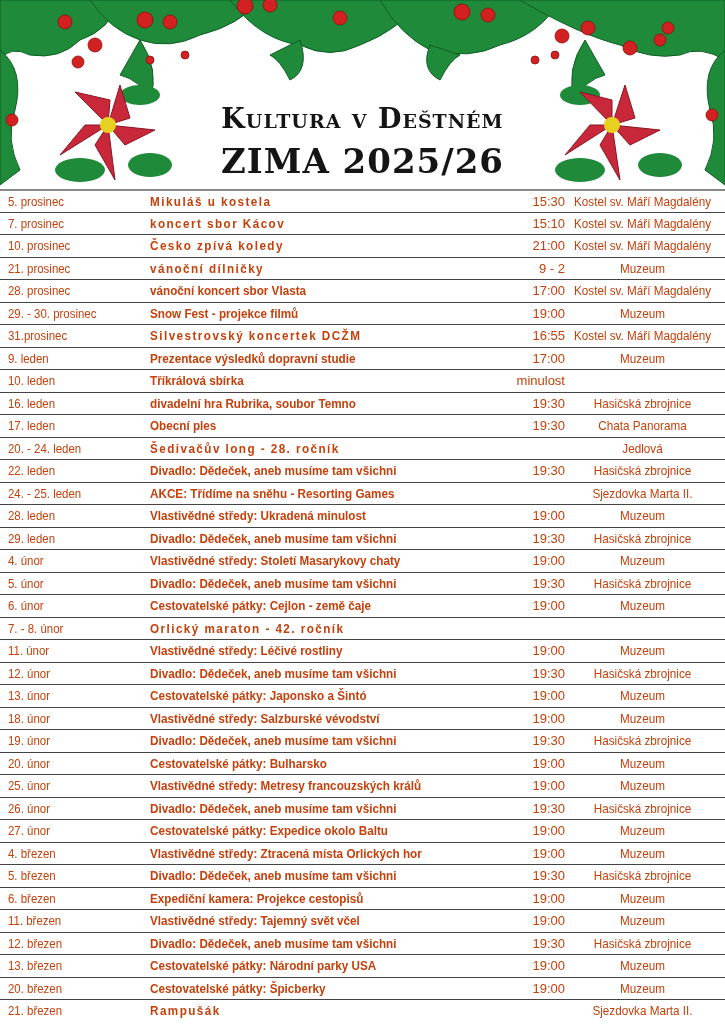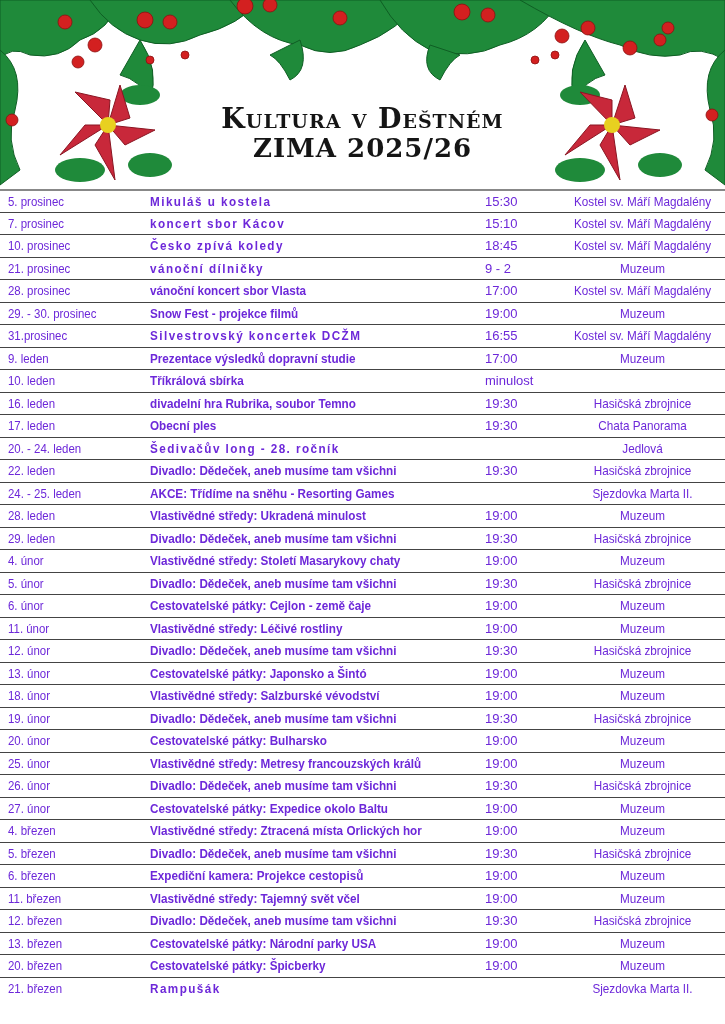--- a/index.html
+++ b/index.html
@@ -1,29 +1,29 @@
 <!DOCTYPE html>
 <html><head>
 <meta charset="utf-8">
 <style>
   html, body { margin:0; padding:0; background:#ffffff; }
   body { width:725px; height:1024px; position:relative; overflow:hidden; font-family:"Liberation Sans", sans-serif; }
   .header { position:absolute; left:0; top:0; width:725px; height:236px; overflow:hidden; }
   .header svg { position:absolute; left:0; top:0; }
   .title { position:absolute; left:150px; width:425px; text-align:center; font-family:"DejaVu Serif", serif; font-weight:bold; color:#151515; letter-spacing:1px; }
   .title.l1 { top:103px; font-size:27px; font-variant:small-caps; }
-  .title.l2 { top:133px; font-size:26px; }
+  .title.l2 { top:141px; font-size:34px; }
   .table { position:absolute; left:0; top:189px; width:725px; }
-  .row { position:relative; height:22.5px; border-top:1.5px solid #444; box-sizing:border-box; font-size:13px; color:#6d28d9; }
+  .row { position:relative; height:22.5px; border-top:1.5px solid #444; box-sizing:border-box; font-size:13px; color:#c2410c; }
   .row:first-child { border-top:2px solid #888; }
   .row span { position:absolute; top:3px; white-space:nowrap; }
   .c-date { left:8px; font-family:"Liberation Sans Narrow","Liberation Sans", sans-serif; transform:scaleX(0.88); transform-origin:left; }
   .c-event { left:150px; font-weight:bold; transform:scaleX(0.9); transform-origin:left; }
   .c-event.spaced { letter-spacing:1.6px; }
-  .c-time { left:485px; width:80px; text-align:left; }
+  .c-time { left:485px; width:80px; text-align:right; }
   .c-place { left:560px; width:165px; text-align:center; transform:scaleX(0.9); transform-origin:center; }
 </style>
 </head>
 <body>
 
 <div class="header">
   <svg width="725" height="189" viewBox="0 0 725 189">
 
     <g fill="#1f8a3a" stroke="#0f5e24" stroke-width="1">
       <path d="M0,0 L120,0 Q110,30 80,40 Q60,60 30,55 Q10,45 0,60 Z"></path>
@@ -108,21 +108,21 @@
     </div>
     <div class="row">
       <span class="c-date">7. prosinec</span>
       <span class="c-event spaced">koncert sbor Kácov</span>
       <span class="c-time">15:10</span>
       <span class="c-place">Kostel sv. Máří Magdalény</span>
     </div>
     <div class="row">
       <span class="c-date">10. prosinec</span>
       <span class="c-event spaced">Česko zpívá koledy</span>
-      <span class="c-time">18:45</span>
+      <span class="c-time">21:00</span>
       <span class="c-place">Kostel sv. Máří Magdalény</span>
     </div>
     <div class="row">
       <span class="c-date">21. prosinec</span>
       <span class="c-event spaced">vánoční dílničky</span>
       <span class="c-time">9 - 2</span>
       <span class="c-place">Muzeum</span>
     </div>
     <div class="row">
       <span class="c-date">28. prosinec</span>
@@ -208,20 +208,26 @@
       <span class="c-time">19:30</span>
       <span class="c-place">Hasičská zbrojnice</span>
     </div>
     <div class="row">
       <span class="c-date">6. únor</span>
       <span class="c-event">Cestovatelské pátky: Cejlon - země čaje</span>
       <span class="c-time">19:00</span>
       <span class="c-place">Muzeum</span>
     </div>
     <div class="row">
+      <span class="c-date">7. - 8. únor</span>
+      <span class="c-event spaced">Orlický maraton - 42. ročník</span>
+      <span class="c-time"></span>
+      <span class="c-place"></span>
+    </div>
+    <div class="row">
       <span class="c-date">11. únor</span>
       <span class="c-event">Vlastivědné středy: Léčivé rostliny</span>
       <span class="c-time">19:00</span>
       <span class="c-place">Muzeum</span>
     </div>
     <div class="row">
       <span class="c-date">12. únor</span>
       <span class="c-event">Divadlo: Dědeček, aneb musíme tam všichni</span>
       <span class="c-time">19:30</span>
       <span class="c-place">Hasičská zbrojnice</span>

